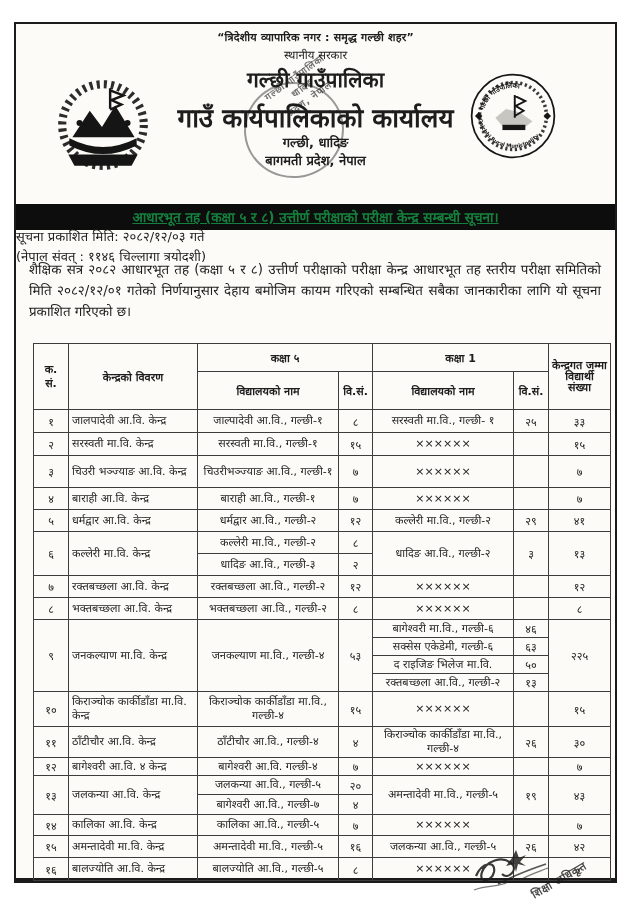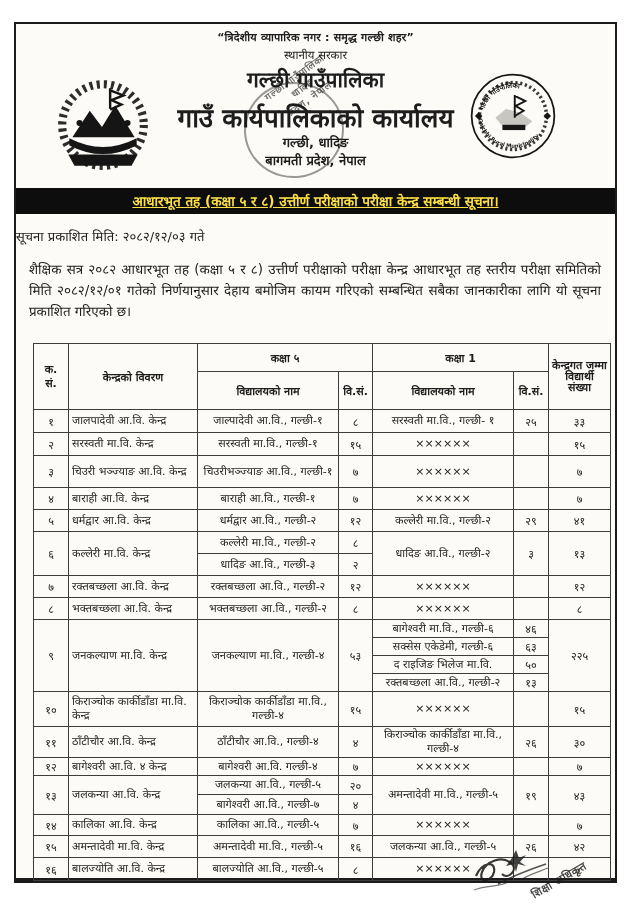--- a/index.html
+++ b/index.html
@@ -30,22 +30,22 @@
     transform:rotate(-7deg);z-index:5;
   }
   .stamp-text{
     position:absolute;left:214px;top:92px;width:150px;z-index:5;
     transform:rotate(-36deg);transform-origin:left top;
     font-size:9.5px;font-weight:bold;color:rgba(25,25,25,.62);
     text-align:center;line-height:13px;letter-spacing:1px;
   }
   
   .bar{
-    position:absolute;left:0;top:164px;width:100%;height:26px;
-    background:#0d0d0d;color:#fde047;display:flex;align-items:center;justify-content:center;
+    position:absolute;left:0;top:180px;width:100%;height:26px;
+    background:#0d0d0d;color:#15803d;display:flex;align-items:center;justify-content:center;
   }
   .bar span{font-size:13.5px;font-weight:bold;text-decoration:underline;}
   
   .dates{position:absolute;left:0;top:203px;width:100%;text-align:left;font-size:13px;line-height:20px;}
   .para{
     position:absolute;left:13px;top:235px;width:572px;
     font-size:13.4px;line-height:21px;text-align:justify;
   }
   
   table.centers{
@@ -125,20 +125,21 @@
     <div>धादिङ</div>
     <div>प्रदेश, नेपाल</div>
   </div>
 
   <div class="bar">
     <span>आधारभूत तह (कक्षा ५ र ८) उत्तीर्ण परीक्षाको परीक्षा केन्द्र सम्बन्धी सूचना।</span>
   </div>
 
   <div class="dates">
     <div>सूचना प्रकाशित मिति: २०८२/१२/०३ गते</div>
+    <div>(नेपाल संवत् : ११४६ चिल्लागा त्रयोदशी)</div>
   </div>
 
   <div class="para">शैक्षिक सत्र २०८२ आधारभूत तह (कक्षा ५ र ८) उत्तीर्ण परीक्षाको परीक्षा केन्द्र आधारभूत तह स्तरीय परीक्षा समितिको मिति २०८२/१२/०१ गतेको निर्णयानुसार देहाय बमोजिम कायम गरिएको सम्बन्धित सबैका जानकारीका लागि यो सूचना प्रकाशित गरिएको छ।</div>
 
   <table class="centers">
     <colgroup>
       <col style="width:35px">
         <col style="width:129px">
         <col style="width:141px">
       <col style="width:34px">

